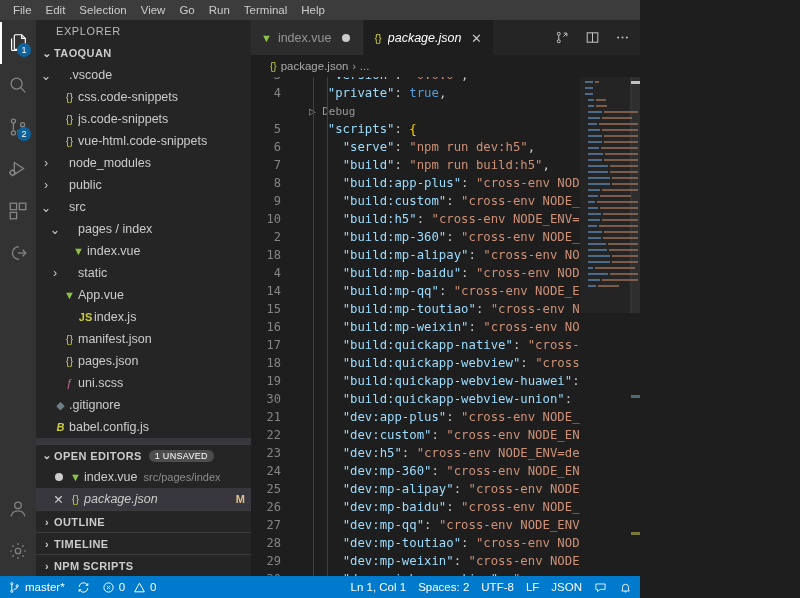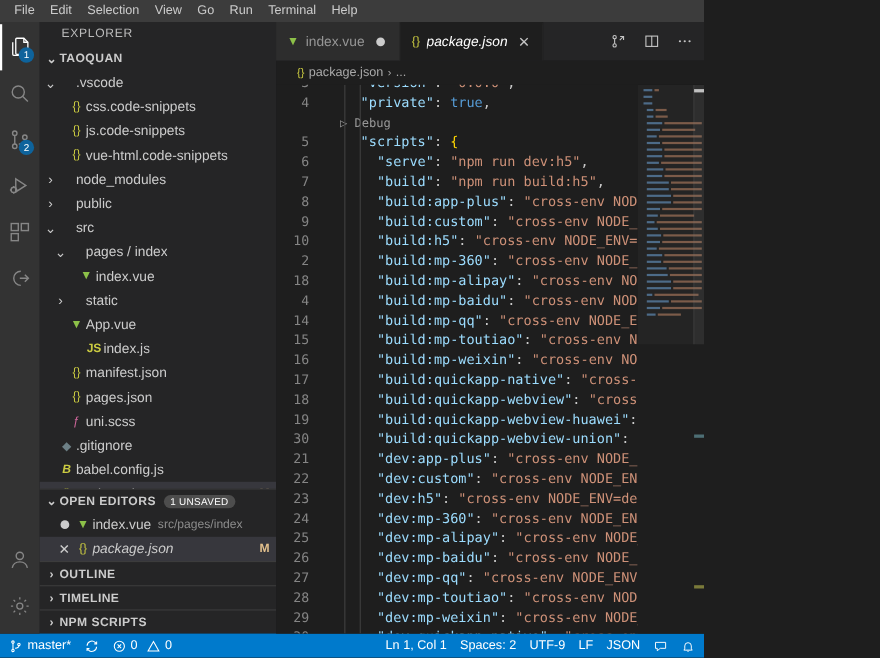--- a/index.html
+++ b/index.html
@@ -625,21 +625,21 @@
         <svg width="13" height="13" viewBox="0 0 24 24" fill="none" stroke="currentColor" stroke-width="1.8">
           <path d="M12 4l9 16H3z"></path>
         </svg>
       </span>
       <span>0</span>
     </div>
 
     <div class="sb-right">
       <div class="sb-item">Ln 1, Col 1</div>
       <div class="sb-item">Spaces: 2</div>
-      <div class="sb-item">UTF-9</div>
+      <div class="sb-item">UTF-8</div>
       <div class="sb-item">LF</div>
       <div class="sb-item">JSON</div>
       <div class="sb-item">
         <span class="sb-icon">
           <svg width="13" height="13" viewBox="0 0 24 24" fill="none" stroke="currentColor" stroke-width="1.6">
             <path d="M3.5 5.5h17v10h-9l-5 4v-4h-3z"></path>
           </svg>
         </span>
       </div>
       <div class="sb-item">

